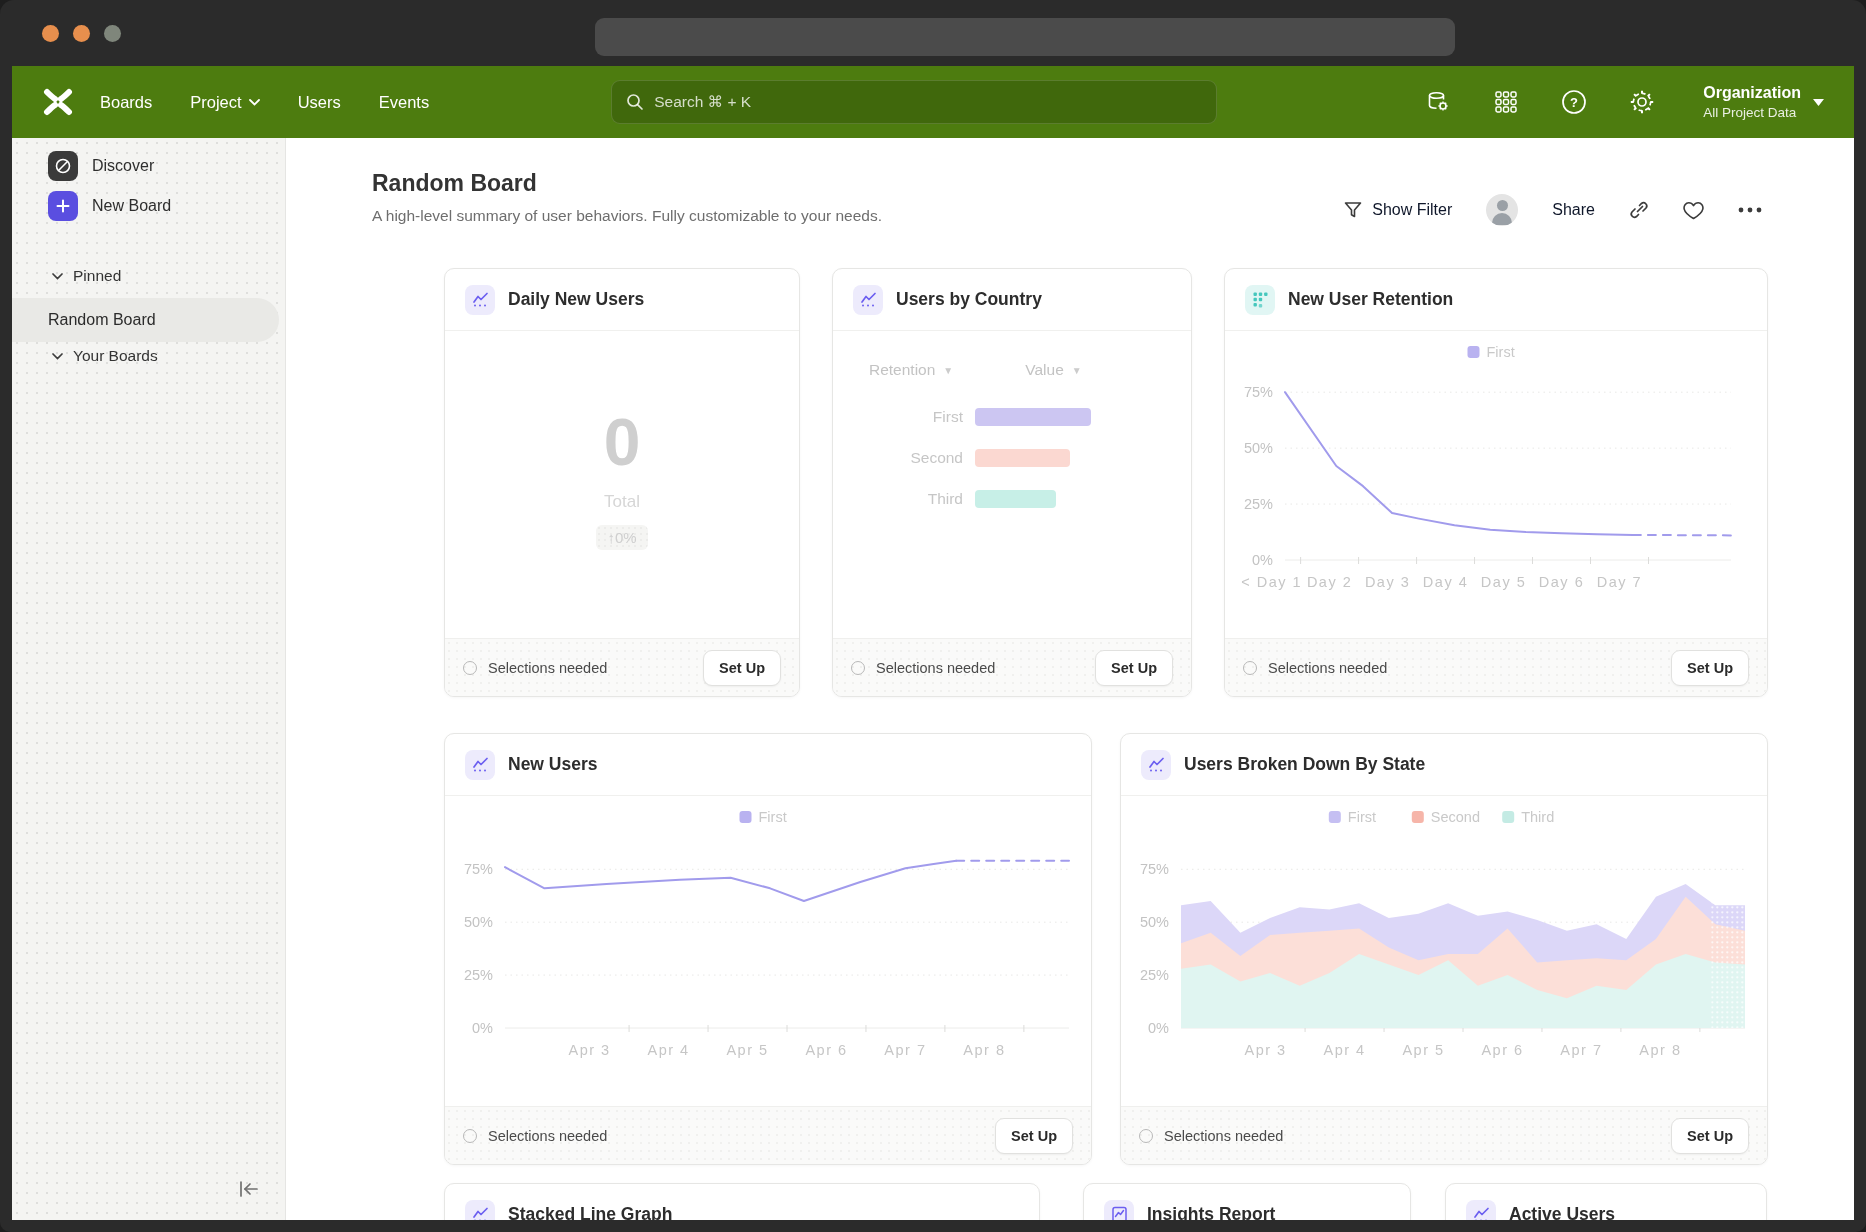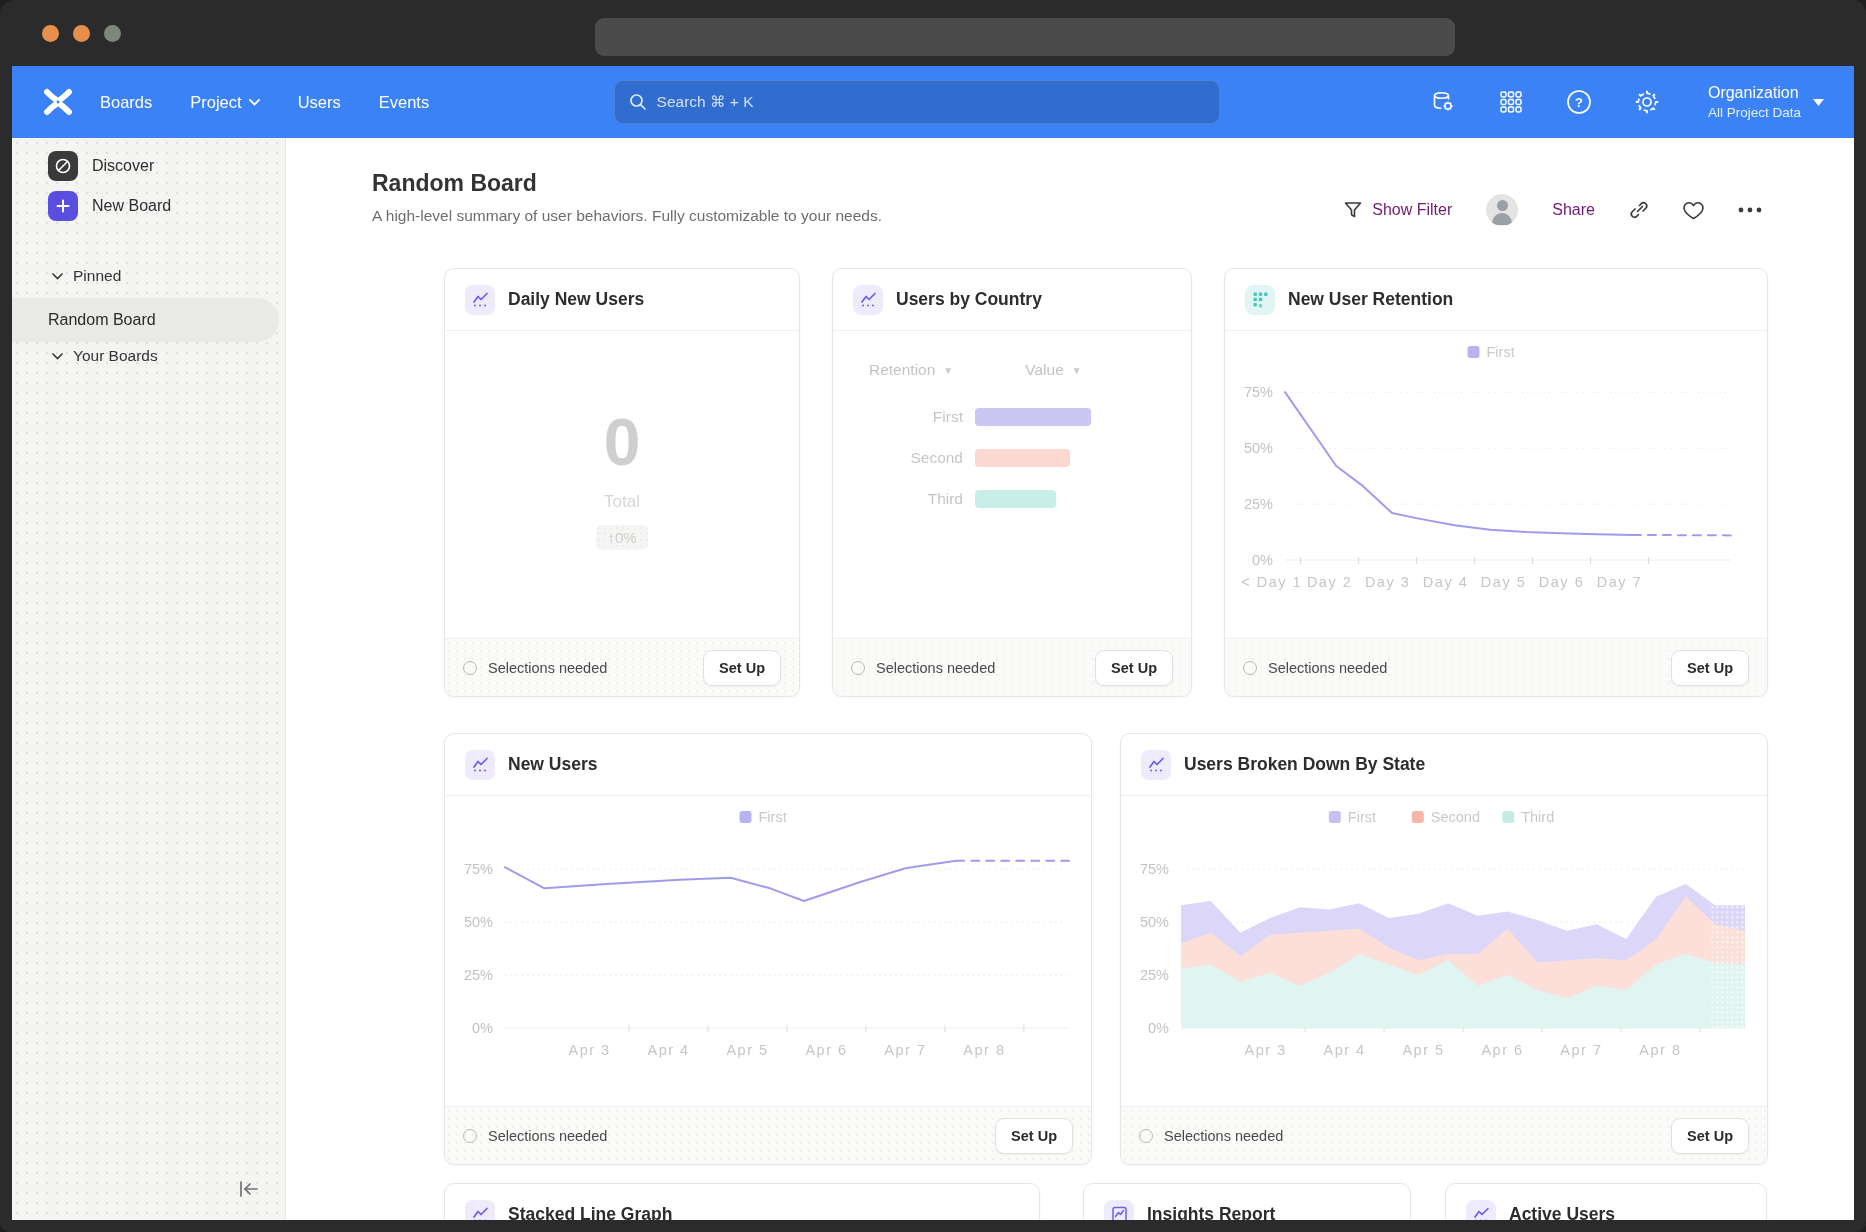--- a/index.html
+++ b/index.html
@@ -15,36 +15,36 @@
   .tl-1, .tl-2 { background:#e78f4d; }
   .tl-3 { background:#7f867b; }
   .urlbar { position:absolute; left:595px; top:18px; width:860px; height:38px;
             background:#4b4b4b; border-radius:9px; }
 
   
   .app { position:absolute; left:12px; right:12px; top:66px; bottom:12px;
          background:#ffffff; overflow:hidden; display:flex; flex-direction:column; }
 
   
-  .navbar { height:72px; background:#3b82f6; display:flex; align-items:center;
+  .navbar { height:72px; background:#4d7c0f; display:flex; align-items:center;
             padding:0 30px; flex:0 0 auto; }
   .logo { width:32px; height:28px; margin-right:26px; flex:0 0 auto; }
   .nav-links { display:flex; gap:38px; align-items:center; }
   .nav-link { color:#ffffff; font-size:16.5px; font-weight:500; display:flex;
               align-items:center; gap:7px; cursor:pointer; white-space:nowrap; }
   .nav-search { margin:0 auto; width:606px; height:44px; background:rgba(0,0,0,0.16);
                 border:1px solid rgba(255,255,255,0.14); border-radius:9px;
                 display:flex; align-items:center; padding:0 14px; }
   .nav-search input { flex:1; background:transparent; border:none; outline:none;
                 color:#fff; font-size:15.5px; font-family:"Liberation Sans",sans-serif; }
   .nav-search input::placeholder { color:rgba(255,255,255,0.78); }
   .nav-right { display:flex; align-items:center; gap:42px; margin-left:26px; }
   .nav-ic { width:26px; height:26px; display:flex; align-items:center; justify-content:center; }
   .org { display:flex; align-items:center; gap:12px; margin-left:6px; cursor:pointer; }
-  .org-name { color:#fff; font-size:16px; font-weight:400; }
+  .org-name { color:#fff; font-size:16px; font-weight:700; }
   .org-proj { color:rgba(255,255,255,0.88); font-size:13.5px; margin-top:3px; }
 
   
   .shell-body { flex:1; display:flex; overflow:hidden; }
 
   
   .sidebar { width:274px; flex:0 0 auto; background:#f4f4f2; position:relative;
              border-right:1px solid #e5e5e3;
              background-image:radial-gradient(#dededc 1px, transparent 1.1px);
              background-size:10px 10px; }
@@ -65,21 +65,21 @@
   .collapse-btn { position:absolute; right:24px; bottom:18px; background:none;
                   border:none; cursor:pointer; }
 
   
   .main { position:relative; flex:1; background:#ffffff; overflow:hidden; }
   .page-head { position:absolute; left:86px; top:32px; }
   .page-title { font-size:23px; font-weight:700; color:#333; }
   .page-sub { font-size:15.5px; color:#6e6e6e; margin-top:10px; }
   .head-actions { position:absolute; right:92px; top:56px; display:flex;
                   align-items:center; gap:34px; }
-  .act { display:flex; align-items:center; gap:10px; font-size:16px; color:#701a75;
+  .act { display:flex; align-items:center; gap:10px; font-size:16px; color:#0f172a;
          cursor:pointer; white-space:nowrap; }
   .avatar { width:32px; height:32px; border-radius:50%; background:#e4e4e4;
             position:relative; overflow:hidden; }
   .avatar:before { content:""; position:absolute; width:11px; height:11px;
             border-radius:50%; background:#9aa0a6; left:10.5px; top:6px; }
   .avatar:after { content:""; position:absolute; width:20px; height:12px;
             border-radius:10px 10px 0 0; background:#9aa0a6; left:6px; top:19px; }
 
   
   .card { position:absolute; background:#fff; border:1px solid #e6e6e4;

